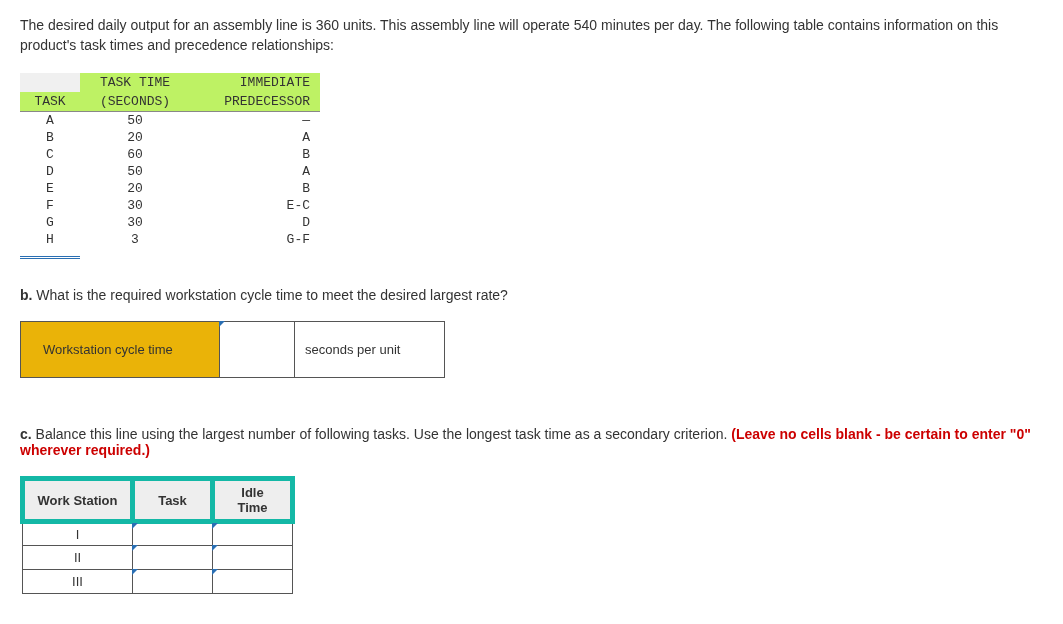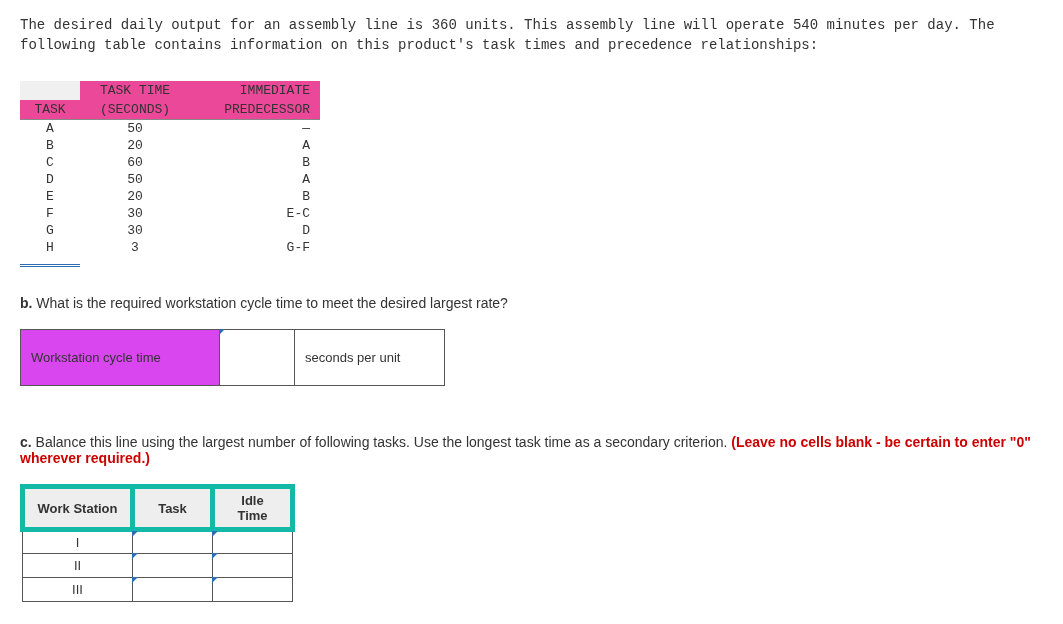--- a/index.html
+++ b/index.html
@@ -8,37 +8,36 @@
     body {
       font-family: Arial, Helvetica, sans-serif;
       font-size: 14px;
       color: #333;
       margin: 0;
       padding: 16px 20px;
       background: #fff;
       width: 1063px;
     }
     .intro {
-      margin-bottom: 26px;
+      margin-bottom: 18px;
       line-height: 1.4;
-      font-family: Liberation Mono, monospace;
     }
     
     .task-table {
       border-collapse: collapse;
       margin-bottom: 10px;
       font-family: "Courier New", Courier, monospace;
       font-size: 13px;
     }
     .task-table th {
       font-family: "Courier New", Courier, monospace;
       font-weight: normal;
       text-align: center;
       padding: 2px 10px;
-      background: #ec4899;
+      background: #bef264;
     }
     .task-table thead tr:first-child th:first-child {
       background: #f0f0f0;
     }
     .task-table thead tr:nth-child(2) th {
       border-bottom: 1px solid #888;
     }
     .task-table td {
       text-align: center;
       padding: 1px 10px;
@@ -63,22 +62,22 @@
     .question .red { color: #c00; font-weight: bold; }
 
     
     .inline-row {
       display: flex;
       align-items: stretch;
       margin-bottom: 48px;
     }
     .inline-row .label-cell {
       border: 1px solid #555;
-      padding: 4px 10px;
-      background: #d946ef;
+      padding: 4px 22px;
+      background: #eab308;
       font-size: 13px;
       min-width: 200px;
       display: flex;
       align-items: center;
     }
     .inline-row .input-cell {
       border: 1px solid #555;
       border-left: none;
       width: 75px;
       position: relative;

